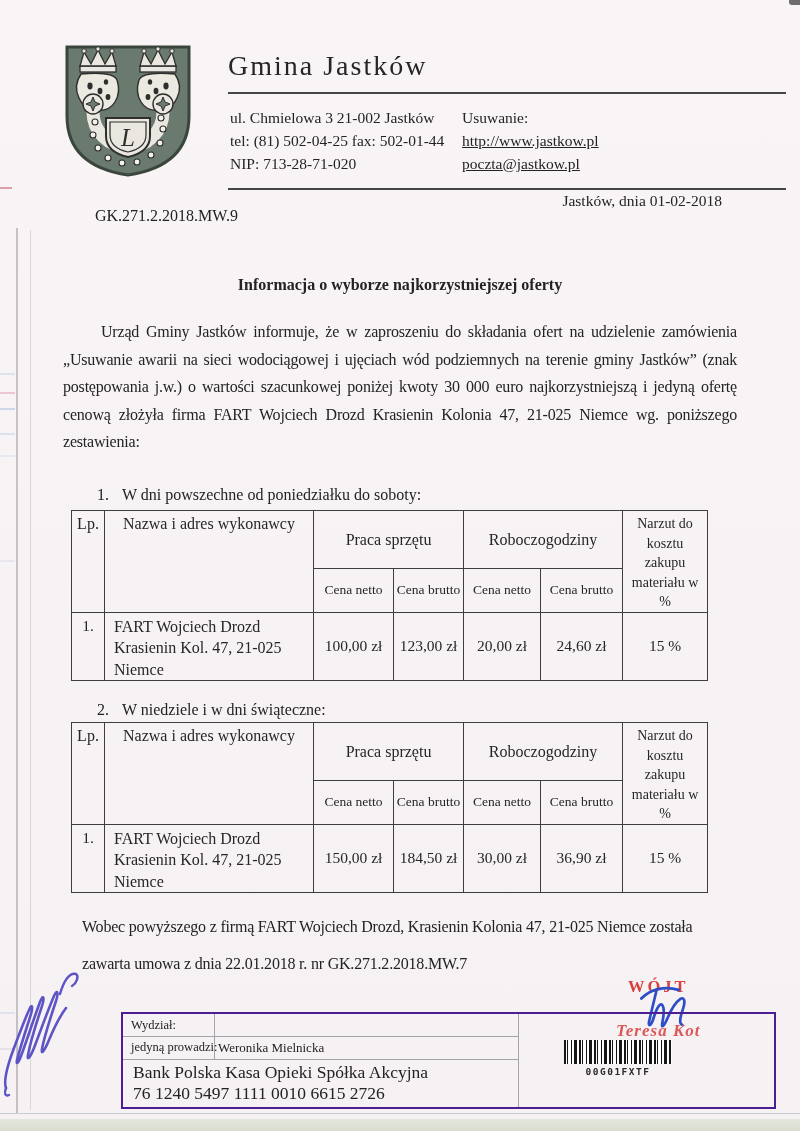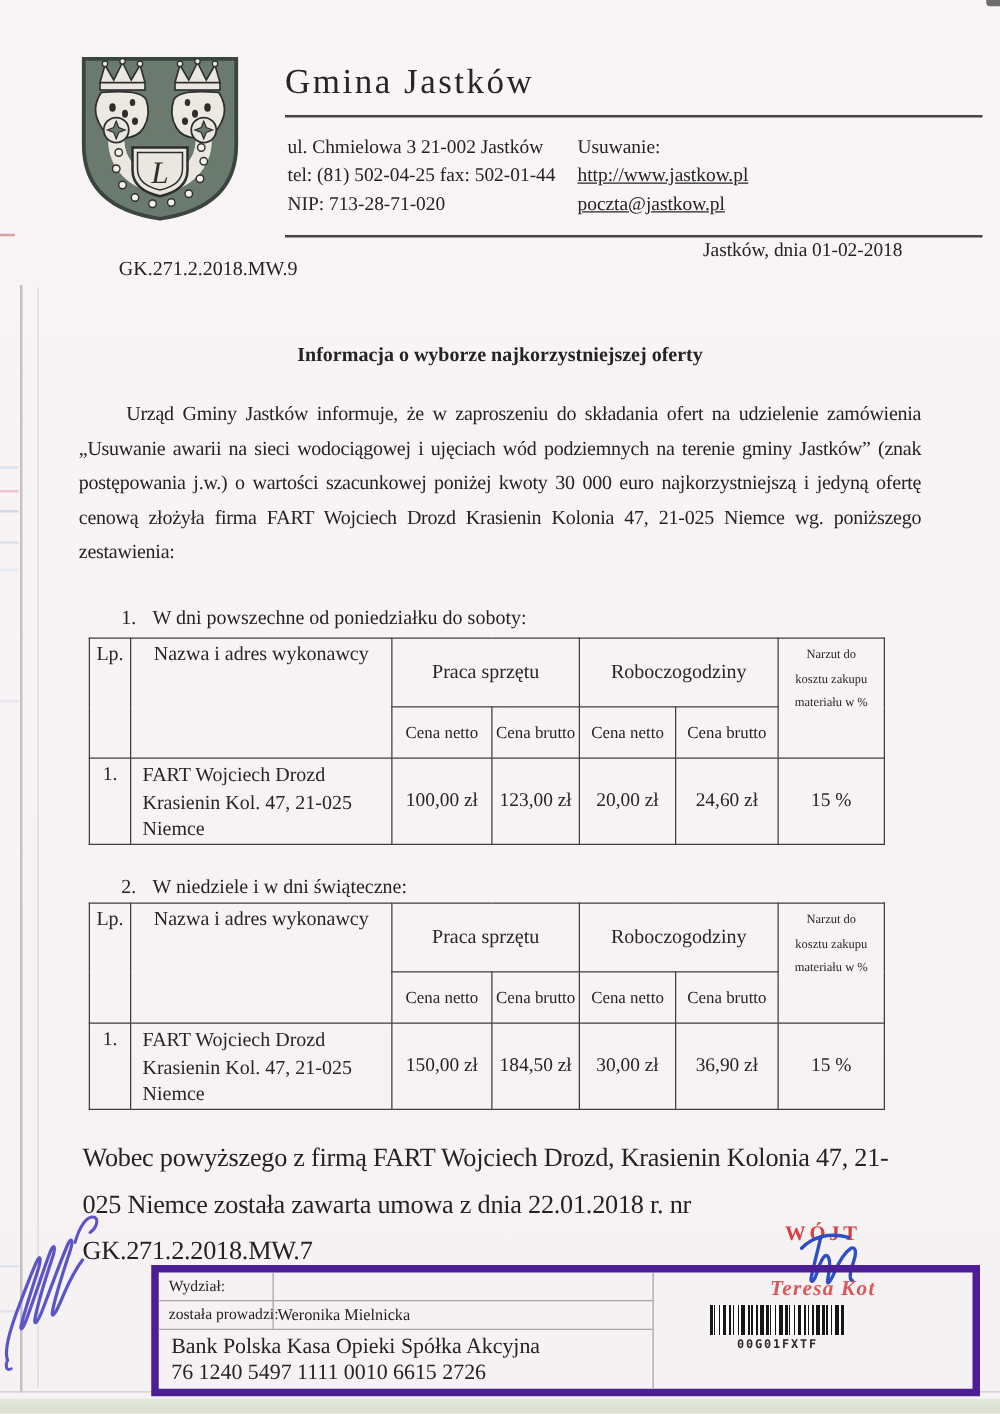--- a/index.html
+++ b/index.html
@@ -25,44 +25,44 @@
   .addr { left:230px; top:106px; font-size:15.5px; line-height:23px; }
   .net-block { left:462px; top:106px; font-size:15.5px; line-height:23px; }
   .net-block a { color:#232323; text-decoration:underline; }
   .date-line { left:500px; top:192px; width:222px; text-align:right; font-size:15.5px; }
   .ref-num { left:95px; top:207px; font-size:16px; }
 
   
   .doc-title { left:0; top:276px; width:800px; text-align:center; font-weight:bold; font-size:16px; }
   .intro { left:63px; top:318px; width:674px; font-size:16px; letter-spacing:-0.2px;
            line-height:27.5px; text-align:justify; text-indent:38px; }
-  .closing { left:66px; top:908px; width:662px; font-size:21px; letter-spacing:-0.2px; line-height:37px; }
+  .closing { left:82px; top:908px; width:662px; font-size:16px; letter-spacing:-0.2px; line-height:37px; }
 
   .caption { left:97px; font-size:16px; }
   .cap-num { display:inline-block; margin-right:13px; }
 
   
   .doc-table { position:absolute; left:71px; width:636px; border-collapse:collapse; table-layout:fixed; }
   .doc-table th, .doc-table td { border:1px solid #3e3e3e; font-weight:normal; padding:0; color:#262626; }
   .doc-table .h1 th { height:54px; font-size:16px; text-align:center; vertical-align:middle; }
   .doc-table th.lp, .doc-table th.name-h { vertical-align:top; padding-top:4px; }
-  .doc-table th.markup-h { vertical-align:top; padding:3px 8px 0 8px; font-size:10px; line-height:19.5px; }
+  .doc-table th.markup-h { vertical-align:top; padding:3px 8px 0 8px; font-size:14px; line-height:19.5px; }
   .doc-table .h2 th { height:40px; font-size:13.5px; text-align:center; vertical-align:middle; }
   .doc-table .data td { height:60px; font-size:15.5px; text-align:center; vertical-align:middle; }
   .doc-table td.lp-d { vertical-align:top; padding-top:4px; }
   .doc-table td.name-d { text-align:left; vertical-align:top; padding:3px 4px 0 9px; line-height:21.5px; font-size:16px; }
 
   
   .wojt { left:628px; top:977px; color:#d84040; font-weight:bold; font-size:16.5px; letter-spacing:3px; }
   .teresa { left:616px; top:1021px; color:#db5858; font-weight:bold; font-style:italic; font-size:17px; letter-spacing:1px; }
   .sig-svg { left:634px; top:981px; transform:rotate(-4deg); }
   .scribble-svg { left:0px; top:952px; }
 
   
-  .footer-box { left:121px; top:1012px; width:651px; height:93px; border:6px solid #4c1d95; }
+  .footer-box { left:121px; top:1012px; width:651px; height:93px; border:2px solid #4c1d95; }
   .footer-box .vline-label { position:absolute; left:91px; top:0; width:1px; height:45px; background:#a3a3ab; }
   .footer-box .vline-mid { position:absolute; left:395px; top:0; width:1px; height:93px; background:#a3a3ab; }
   .footer-box .row-line1 { position:absolute; left:0; top:22px; width:395px; height:1px; background:#a3a3ab; }
   .footer-box .row-line2 { position:absolute; left:0; top:45px; width:395px; height:1px; background:#a3a3ab; }
   .f-label { position:absolute; left:8px; font-size:12.5px; }
   .f-value { position:absolute; left:95px; font-size:13px; }
   .bank { position:absolute; left:10px; top:48px; font-size:17.5px; line-height:21px; }
   .barcode { position:absolute; left:441px; top:26px; width:108px; height:24px;
     background:repeating-linear-gradient(90deg,#161616 0 2px,#fdfdfd 2px 3px,#161616 3px 4px,#fdfdfd 4px 7px,#161616 7px 8px,#fdfdfd 8px 10px,#161616 10px 13px,#fdfdfd 13px 15px); }
   .barcode-label { position:absolute; left:441px; top:52px; width:108px; text-align:center;
@@ -263,21 +263,21 @@
     <path d="M6,136 C4,141 5,145 9,143" stroke="#5d55c6" stroke-width="2.4" fill="none" stroke-linecap="round"></path>
   </svg>
 </div>
 
 <div class="abs footer-box">
   <div class="vline-label"></div>
   <div class="vline-mid"></div>
   <div class="row-line1"></div>
   <div class="row-line2"></div>
   <div class="f-label" style="top:4px;">Wydział:</div>
-  <div class="f-label" style="top:26px;">została prowadzi:</div>
+  <div class="f-label" style="top:26px;">jedyną prowadzi:</div>
   <div class="f-value" style="top:26px;">Weronika Mielnicka</div>
   <div class="bank">
     <div>Bank Polska Kasa Opieki Spółka Akcyjna</div>
     <div>76 1240 5497 1111 0010 6615 2726</div>
   </div>
   <div class="barcode"></div>
   <div class="barcode-label">00G01FXTF</div>
 </div>
 
 </body></html>

